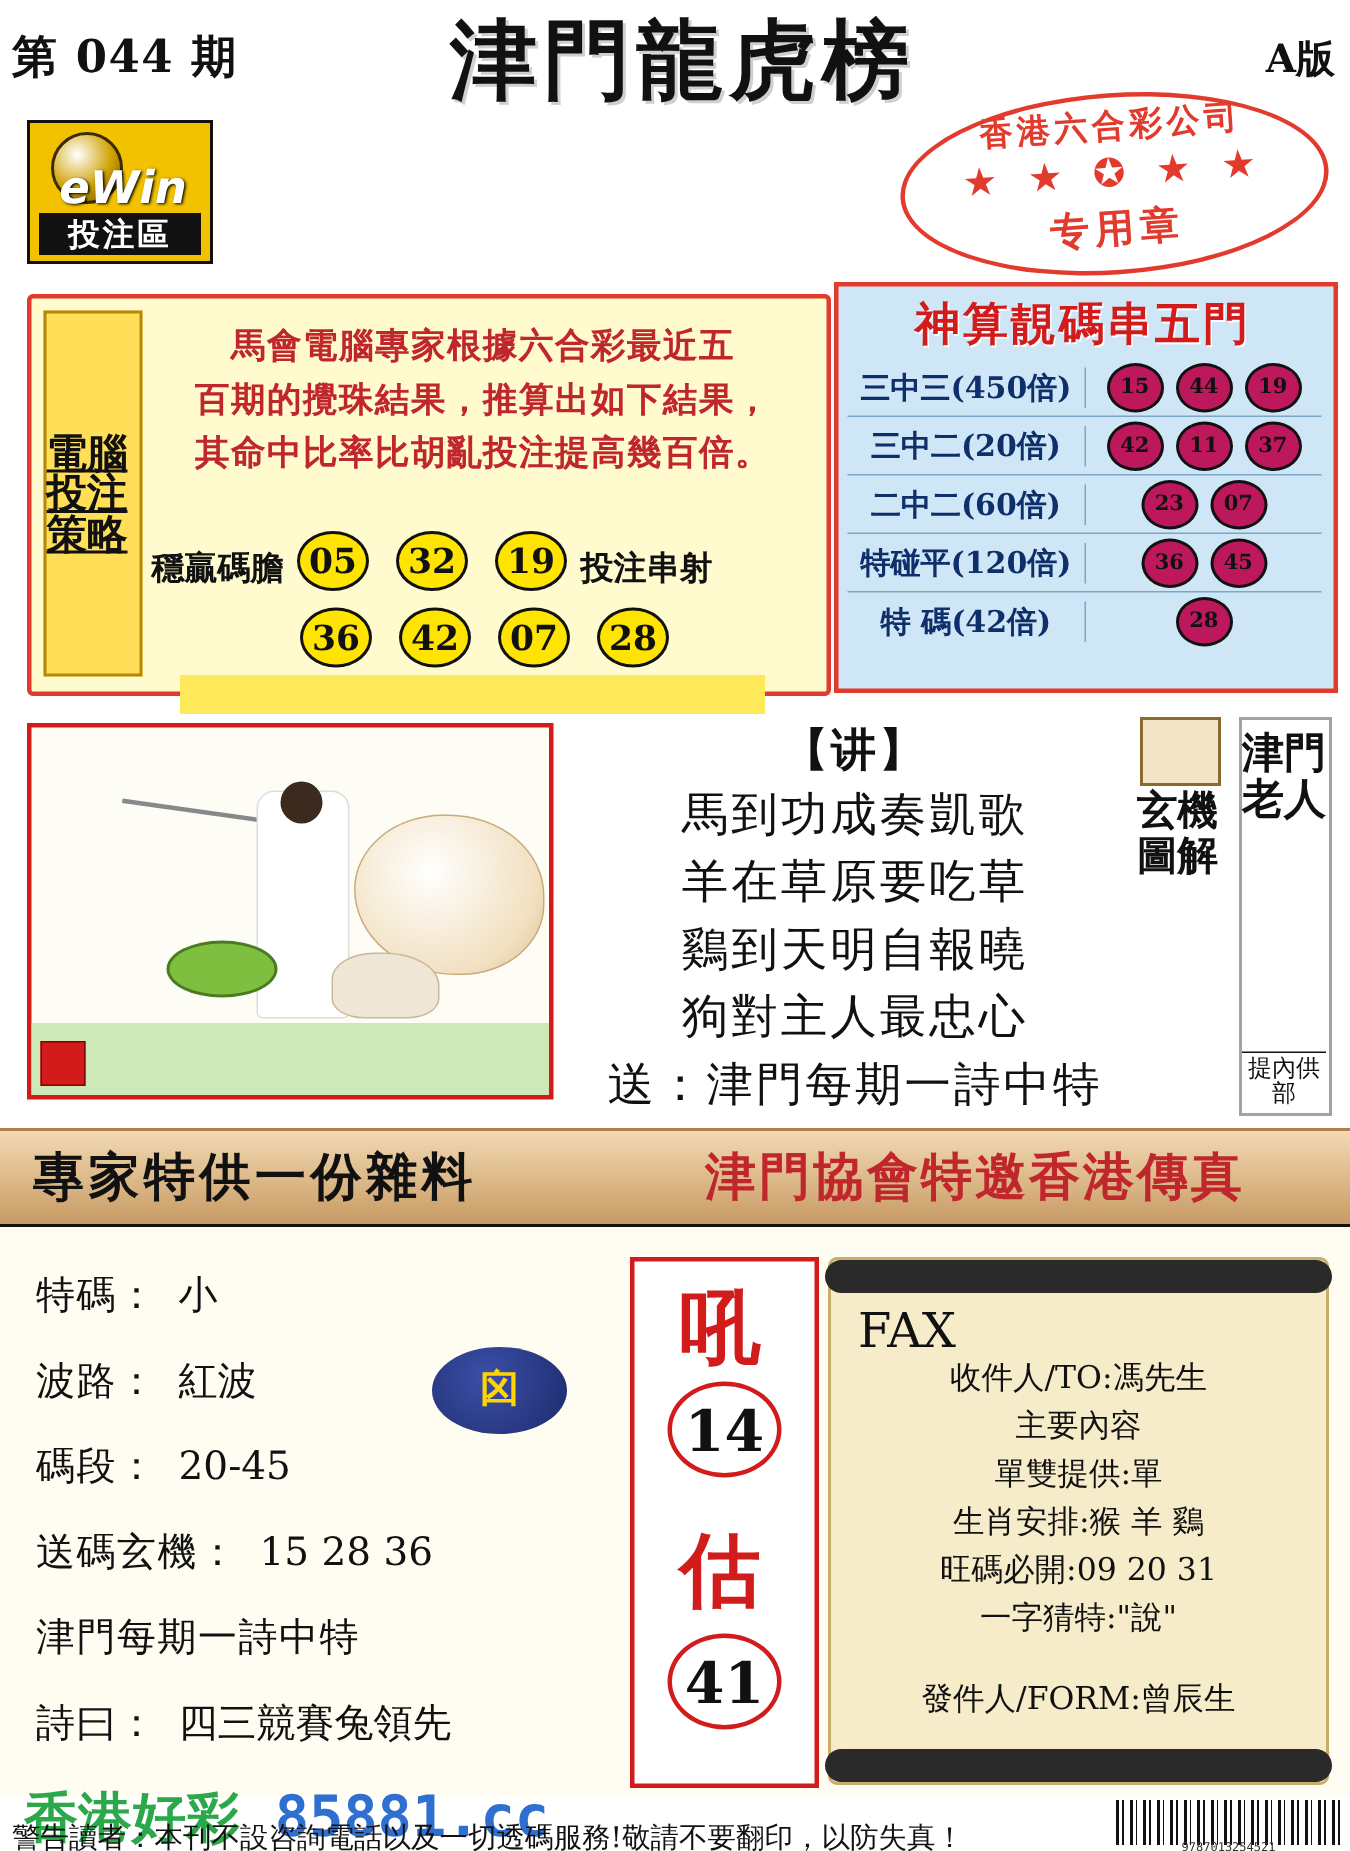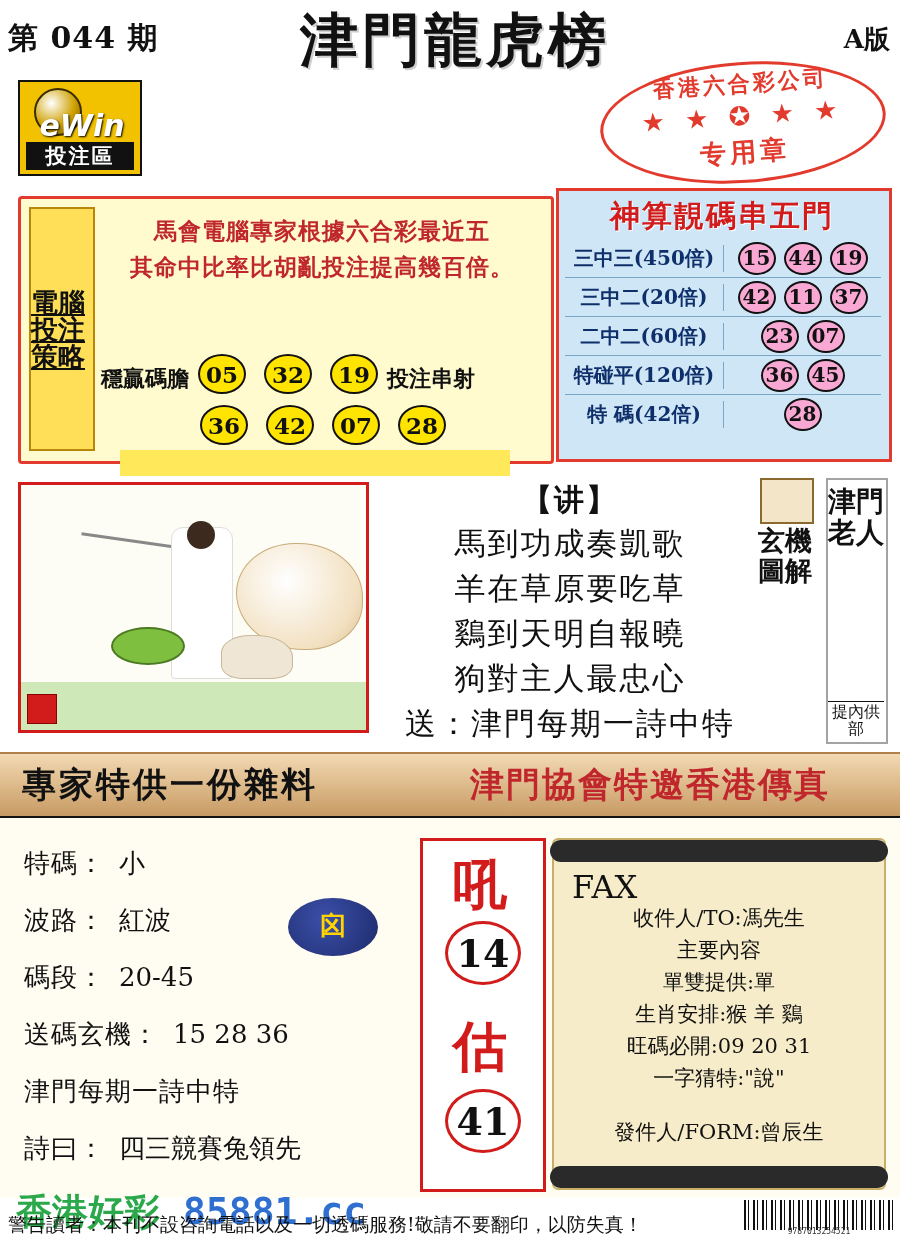--- a/index.html
+++ b/index.html
@@ -68,22 +68,22 @@
      background:#cfe6f7;border:3px solid #e23b2e;}
   .rtitle{position:absolute;left:6px;top:5px;width:314px;text-align:center;font-size:30px;font-weight:bold;
      color:#d21b1b;font-family:"DejaVu Serif","Liberation Serif",serif;letter-spacing:2px;
      text-shadow:1px 1px 0 #fff;}
   .rt-rows{position:absolute;left:6px;top:48px;width:316px;}
   .rt-row{display:flex;align-items:center;height:38px;border-top:1px solid #7aa7c7;}
   .rt-row:first-child{border-top:none;}
   .rt-name{width:158px;text-align:center;font-size:20px;font-weight:bold;color:#0f2f6b;
      font-family:"DejaVu Serif","Liberation Serif",serif;border-right:1px solid #7aa7c7;}
   .rt-nums{flex:1;display:flex;align-items:center;justify-content:center;}
-  .rt-ball{width:34px;height:29px;border-radius:50%;border:2px solid #111;background:#f9a8d4;
-     display:inline-flex;align-items:center;justify-content:center;font-size:20px;font-weight:bold;color:#111;
+  .rt-ball{width:34px;height:29px;border-radius:50%;border:2px solid #111;background:#be185d;
+     display:inline-flex;align-items:center;justify-content:center;font-size:14px;font-weight:bold;color:#111;
      margin:0 4px;font-family:"DejaVu Serif","Liberation Serif",serif;}
 
   
   .pic{position:absolute;left:18px;top:482px;width:345px;height:245px;background:#fdfdf5;border:3px solid #d21b1b;}
   .pic .ground{position:absolute;left:0;bottom:0;width:100%;height:48px;background:#cfe8b7;}
   .pic .person{position:absolute;left:150px;top:42px;width:60px;height:150px;background:#fff;
      border:1px solid #ddd;border-radius:12px 12px 4px 4px;}
   .pic .head{position:absolute;left:166px;top:36px;width:28px;height:28px;border-radius:50%;background:#3b2a1d;}
   .pic .sheep{position:absolute;left:215px;top:58px;width:125px;height:105px;border-radius:48% 52% 45% 55%;
      background:radial-gradient(circle at 40% 35%,#fff 0%,#f2e0c0 70%,#d9bf93 100%);border:1px solid #c8ab78;}
@@ -186,20 +186,21 @@
     <div class="etxt">eWin</div>
     <div class="sub">投注區</div>
   </div>
 
   <div class="strategy">
     <div class="strat-label">
       <span>電腦投注策略</span>
     </div>
     <div class="strat-lines">
       <div>馬會電腦專家根據六合彩最近五</div>
+      <div>百期的攪珠結果，推算出如下結果，</div>
       <div>其命中比率比胡亂投注提高幾百倍。</div>
     </div>
     <div class="nums-row row1">
       <span class="lbl">穩贏碼膽</span>
       <span class="ball-n">05</span>
       <span class="ball-n">32</span>
       <span class="ball-n">19</span>
       <span class="lbl">投注串射</span>
     </div>
     <div class="nums-row row2">

